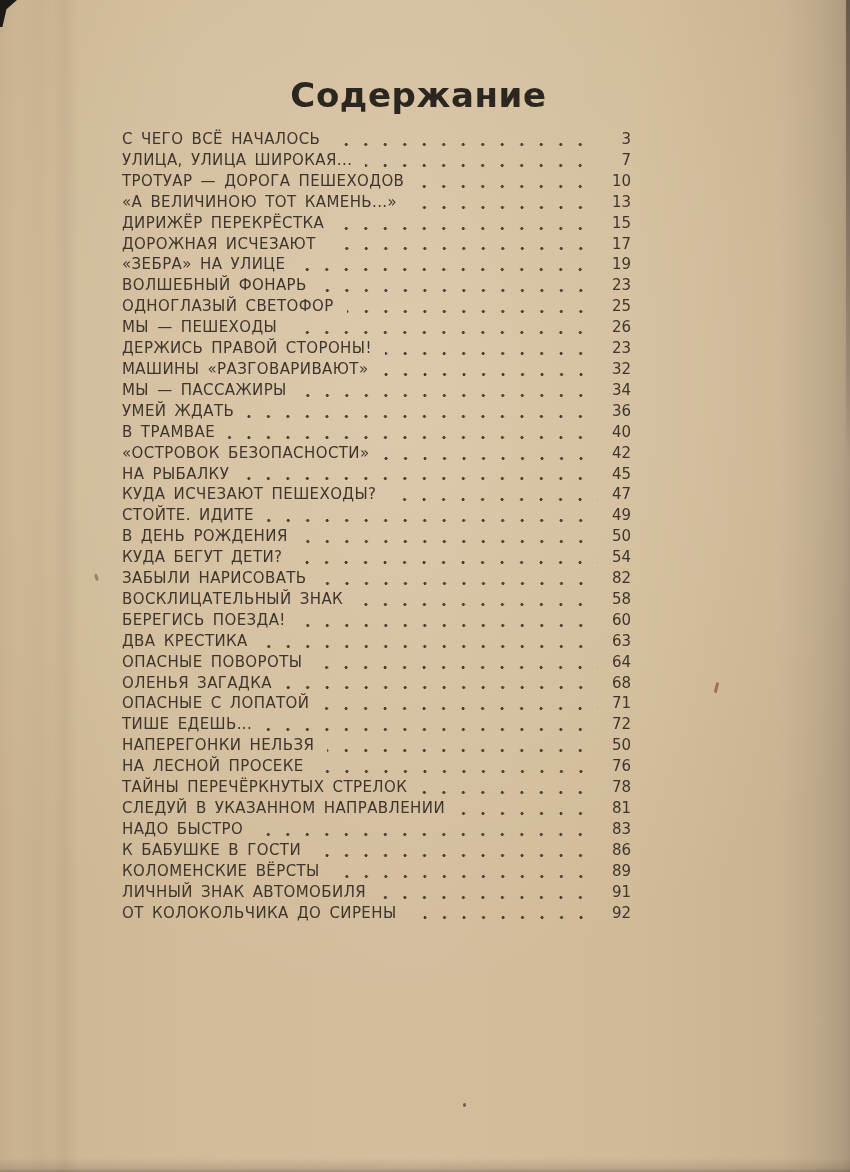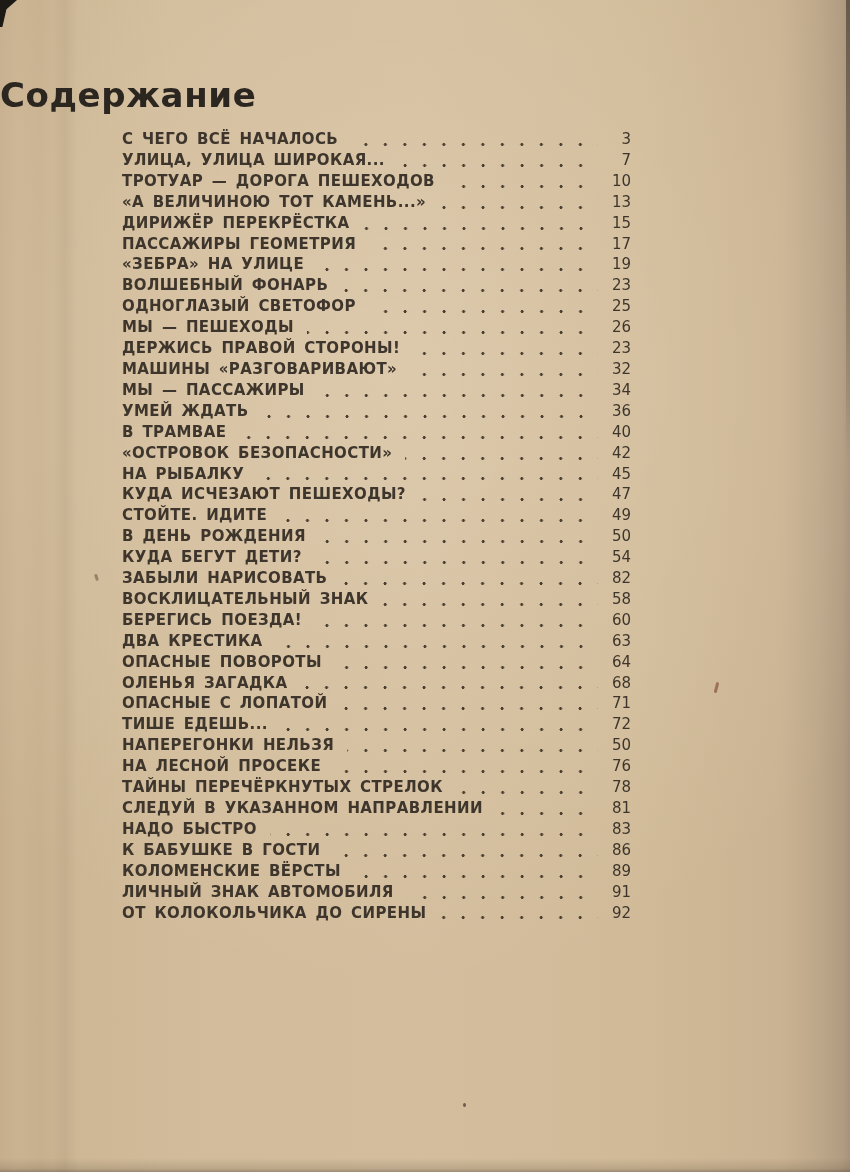--- a/index.html
+++ b/index.html
@@ -56,21 +56,21 @@
     top: 0; right: 0;
     width: 4px;
     height: 460px;
     background: linear-gradient(180deg, rgba(50,42,34,0.55), rgba(50,42,34,0.12) 85%, rgba(50,42,34,0) 100%);
   }
   .page-title {
     position: absolute;
     top: 52px;
     left: 0;
     right: 13px;
-    text-align: left;
+    text-align: center;
     font-size: 34px;
     font-weight: bold;
     letter-spacing: 0.6px;
     color: #2c2620;
   }
   .toc {
     position: absolute;
     top: 130px;
     left: 122px;
     right: 219px;
@@ -78,21 +78,21 @@
   .toc-row {
     display: flex;
     align-items: baseline;
     height: 20.92px;
     font-size: 15px;
     color: #3e362c;
     letter-spacing: 0.4px;
     word-spacing: 3px;
     white-space: nowrap;
   }
-  .toc-row .entry-title { flex: 0 0 auto; font-weight: bold; }
+  .toc-row .entry-title { flex: 0 0 auto; }
   .leader {
     flex: 1 1 auto;
     align-self: flex-end;
     height: 5px;
     margin: 0 9px 4px 13px;
     background-image: radial-gradient(circle at 2px 2.5px, #493d2f 1.25px, rgba(73,61,47,0) 1.8px);
     background-size: 19.5px 5px;
     background-repeat: repeat-x;
     background-position: right bottom;
   }
@@ -163,21 +163,21 @@
         <span class="entry-page">13</span>
       </div>
 
       <div class="toc-row">
         <span class="entry-title">ДИРИЖЁР ПЕРЕКРЁСТКА</span>
         <span class="leader"></span>
         <span class="entry-page">15</span>
       </div>
 
       <div class="toc-row">
-        <span class="entry-title">ПАССАЖИРЫ ГЕОМЕТРИЯ</span>
+        <span class="entry-title">ДОРОЖНАЯ ИСЧЕЗАЮТ</span>
         <span class="leader"></span>
         <span class="entry-page">17</span>
       </div>
 
       <div class="toc-row">
         <span class="entry-title">«ЗЕБРА» НА УЛИЦЕ</span>
         <span class="leader"></span>
         <span class="entry-page">19</span>
       </div>
 

